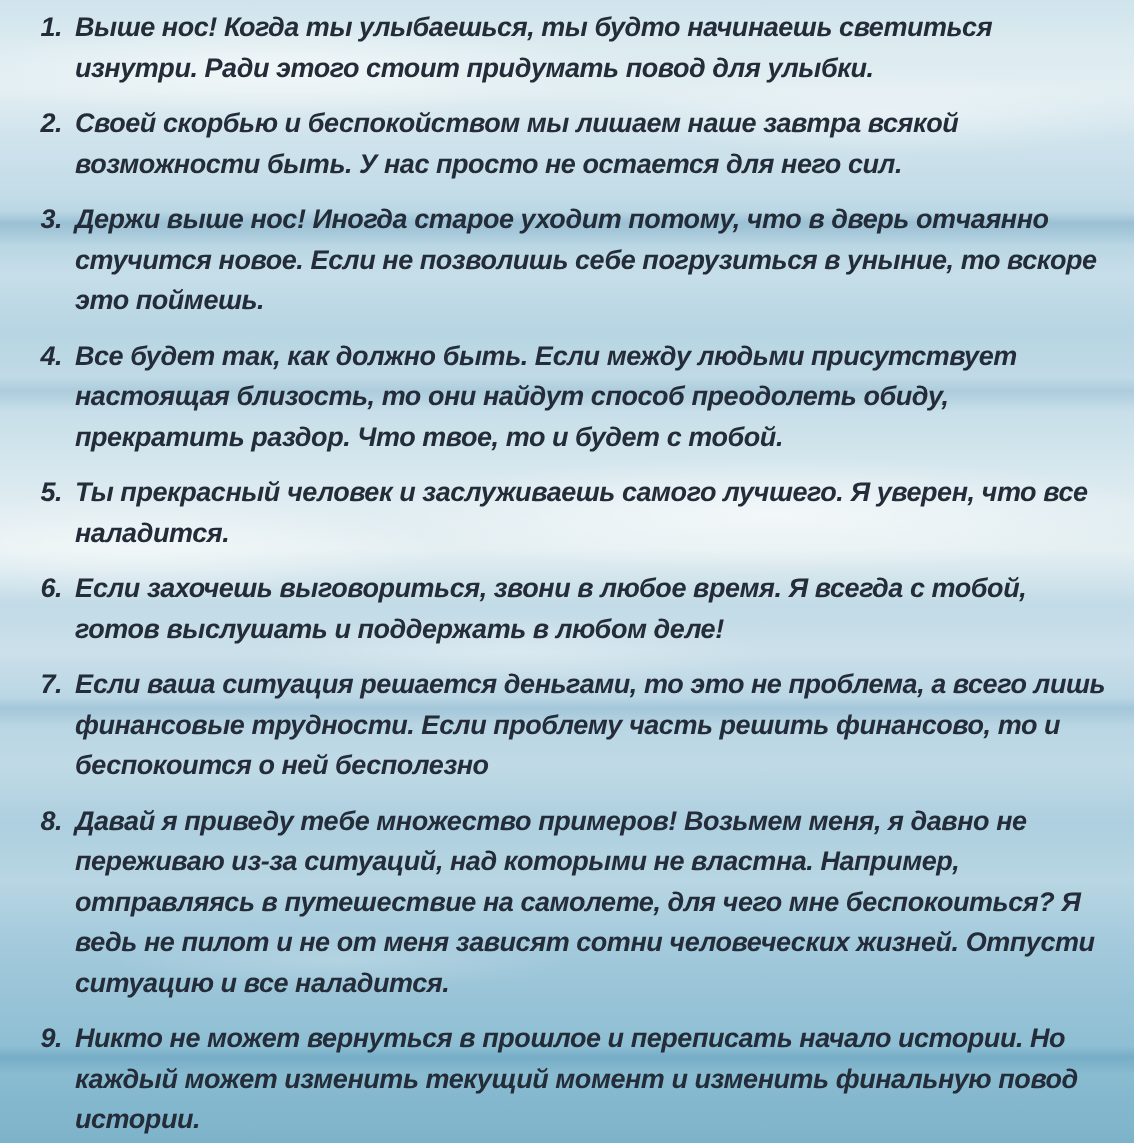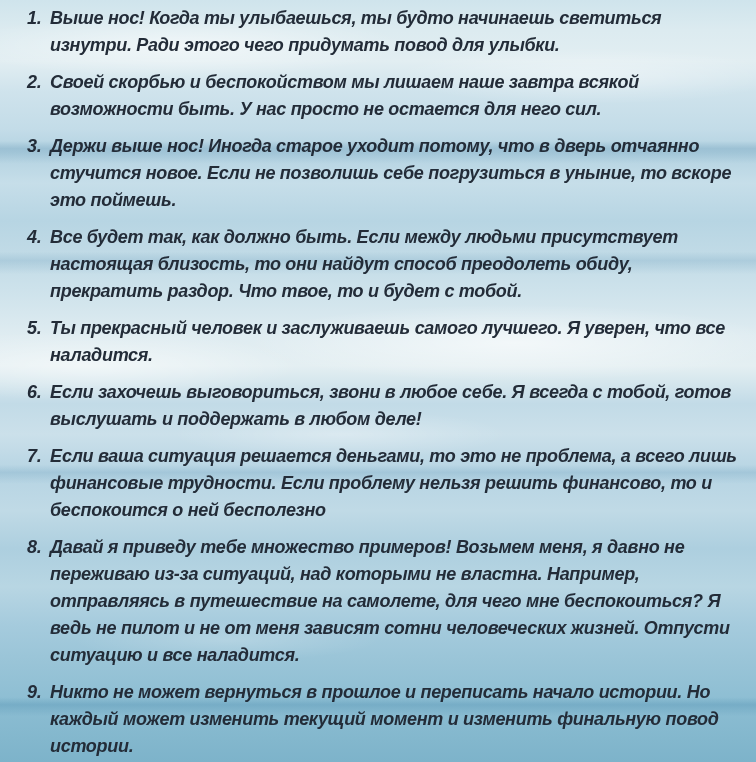--- a/index.html
+++ b/index.html
@@ -55,21 +55,21 @@
   .txt { display: block; }
 </style>
 </head>
 <body>
 
 <div class="page" style="color: rgb(35, 44, 56);">
   <div class="list">
 
     <div class="item">
       <span class="num">1.</span>
-      <span class="txt">Выше нос! Когда ты улыбаешься, ты будто начинаешь светиться изнутри. Ради этого чего придумать повод для улыбки.</span>
+      <span class="txt">Выше нос! Когда ты улыбаешься, ты будто начинаешь светиться изнутри. Ради этого стоит придумать повод для улыбки.</span>
     </div>
 
     <div class="item">
       <span class="num">2.</span>
       <span class="txt">Своей скорбью и беспокойством мы лишаем наше завтра всякой возможности быть. У нас просто не остается для него сил.</span>
     </div>
 
     <div class="item">
       <span class="num">3.</span>
       <span class="txt">Держи выше нос! Иногда старое уходит потому, что в дверь отчаянно стучится новое. Если не позволишь себе погрузиться в уныние, то вскоре это поймешь.</span>
@@ -80,26 +80,26 @@
       <span class="txt">Все будет так, как должно быть. Если между людьми присутствует настоящая близость, то они найдут способ преодолеть обиду, прекратить раздор. Что твое, то и будет с тобой.</span>
     </div>
 
     <div class="item">
       <span class="num">5.</span>
       <span class="txt">Ты прекрасный человек и заслуживаешь самого лучшего. Я уверен, что все наладится.</span>
     </div>
 
     <div class="item">
       <span class="num">6.</span>
-      <span class="txt">Если захочешь выговориться, звони в любое себе. Я всегда с тобой, готов выслушать и поддержать в любом деле!</span>
+      <span class="txt">Если захочешь выговориться, звони в любое время. Я всегда с тобой, готов выслушать и поддержать в любом деле!</span>
     </div>
 
     <div class="item">
       <span class="num">7.</span>
-      <span class="txt">Если ваша ситуация решается деньгами, то это не проблема, а всего лишь финансовые трудности. Если проблему нельзя решить финансово, то и беспокоится о ней бесполезно</span>
+      <span class="txt">Если ваша ситуация решается деньгами, то это не проблема, а всего лишь финансовые трудности. Если проблему часть решить финансово, то и беспокоится о ней бесполезно</span>
     </div>
 
     <div class="item">
       <span class="num">8.</span>
       <span class="txt">Давай я приведу тебе множество примеров! Возьмем меня, я давно не переживаю из-за ситуаций, над которыми не властна. Например, отправляясь в путешествие на самолете, для чего мне беспокоиться? Я ведь не пилот и не от меня зависят сотни человеческих жизней. Отпусти ситуацию и все наладится.</span>
     </div>
 
     <div class="item">
       <span class="num">9.</span>
       <span class="txt">Никто не может вернуться в прошлое и переписать начало истории. Но каждый может изменить текущий момент и изменить финальную повод истории.</span>

